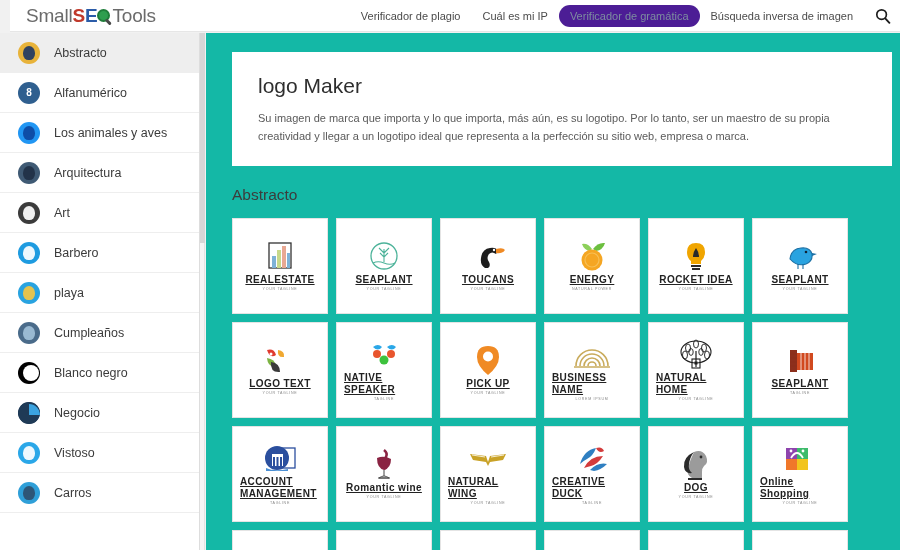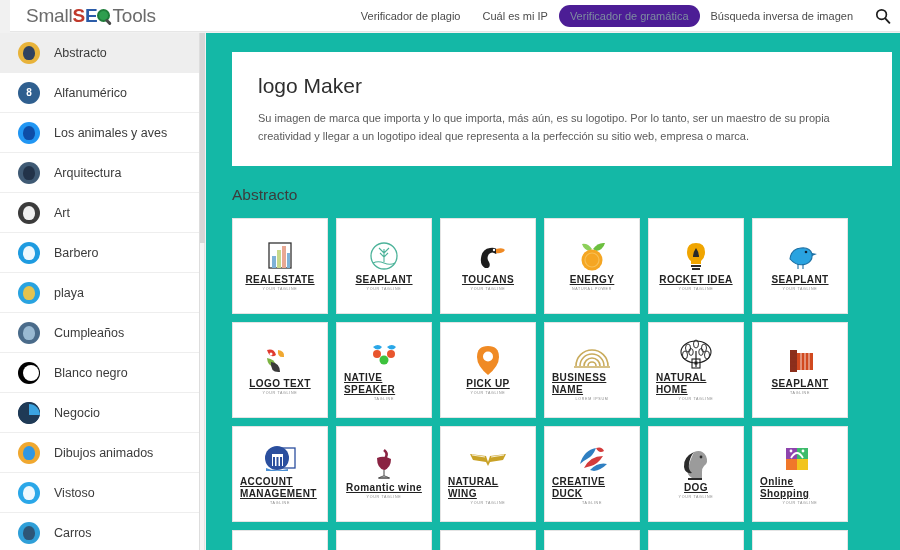--- a/index.html
+++ b/index.html
@@ -220,26 +220,20 @@
         <span style="position:absolute;right:1px;top:3px;width:16px;height:16px;border-radius:50%;background:#fff"></span>
       </span>
       <span class="side-label">Blanco negro</span>
     </div>
     <div class="side-item">
       <span class="side-icon" style="background: rgb(31, 58, 86);">
         <span style="position:absolute;left:0;top:0;width:22px;height:22px;border-radius:50%;background:#1f3a56"></span>
         <span style="position:absolute;right:0;top:2px;width:11px;height:11px;background:#3ba3e0;border-radius:0 11px 0 0"></span>
       </span>
       <span class="side-label">Negocio</span>
-    </div>
-    <div class="side-item">
-      <span class="side-icon" style="background: rgb(240, 168, 48);">
-        <span style="position:absolute;left:5px;top:4px;width:12px;height:14px;border-radius:50% 50% 45% 45%;background:#2196f3;opacity:.92"></span>
-      </span>
-      <span class="side-label">Dibujos animados</span>
     </div>
     <div class="side-item">
       <span class="side-icon" style="background: rgb(42, 167, 232);">
         <span style="position:absolute;left:5px;top:4px;width:12px;height:14px;border-radius:50% 50% 45% 45%;background:#ffffff;opacity:.92"></span>
       </span>
       <span class="side-label">Vistoso</span>
     </div>
     <div class="side-item">
       <span class="side-icon" style="background: rgb(47, 159, 216);">
         <span style="position:absolute;left:5px;top:4px;width:12px;height:14px;border-radius:50% 50% 45% 45%;background:#2f4f6f;opacity:.92"></span>

